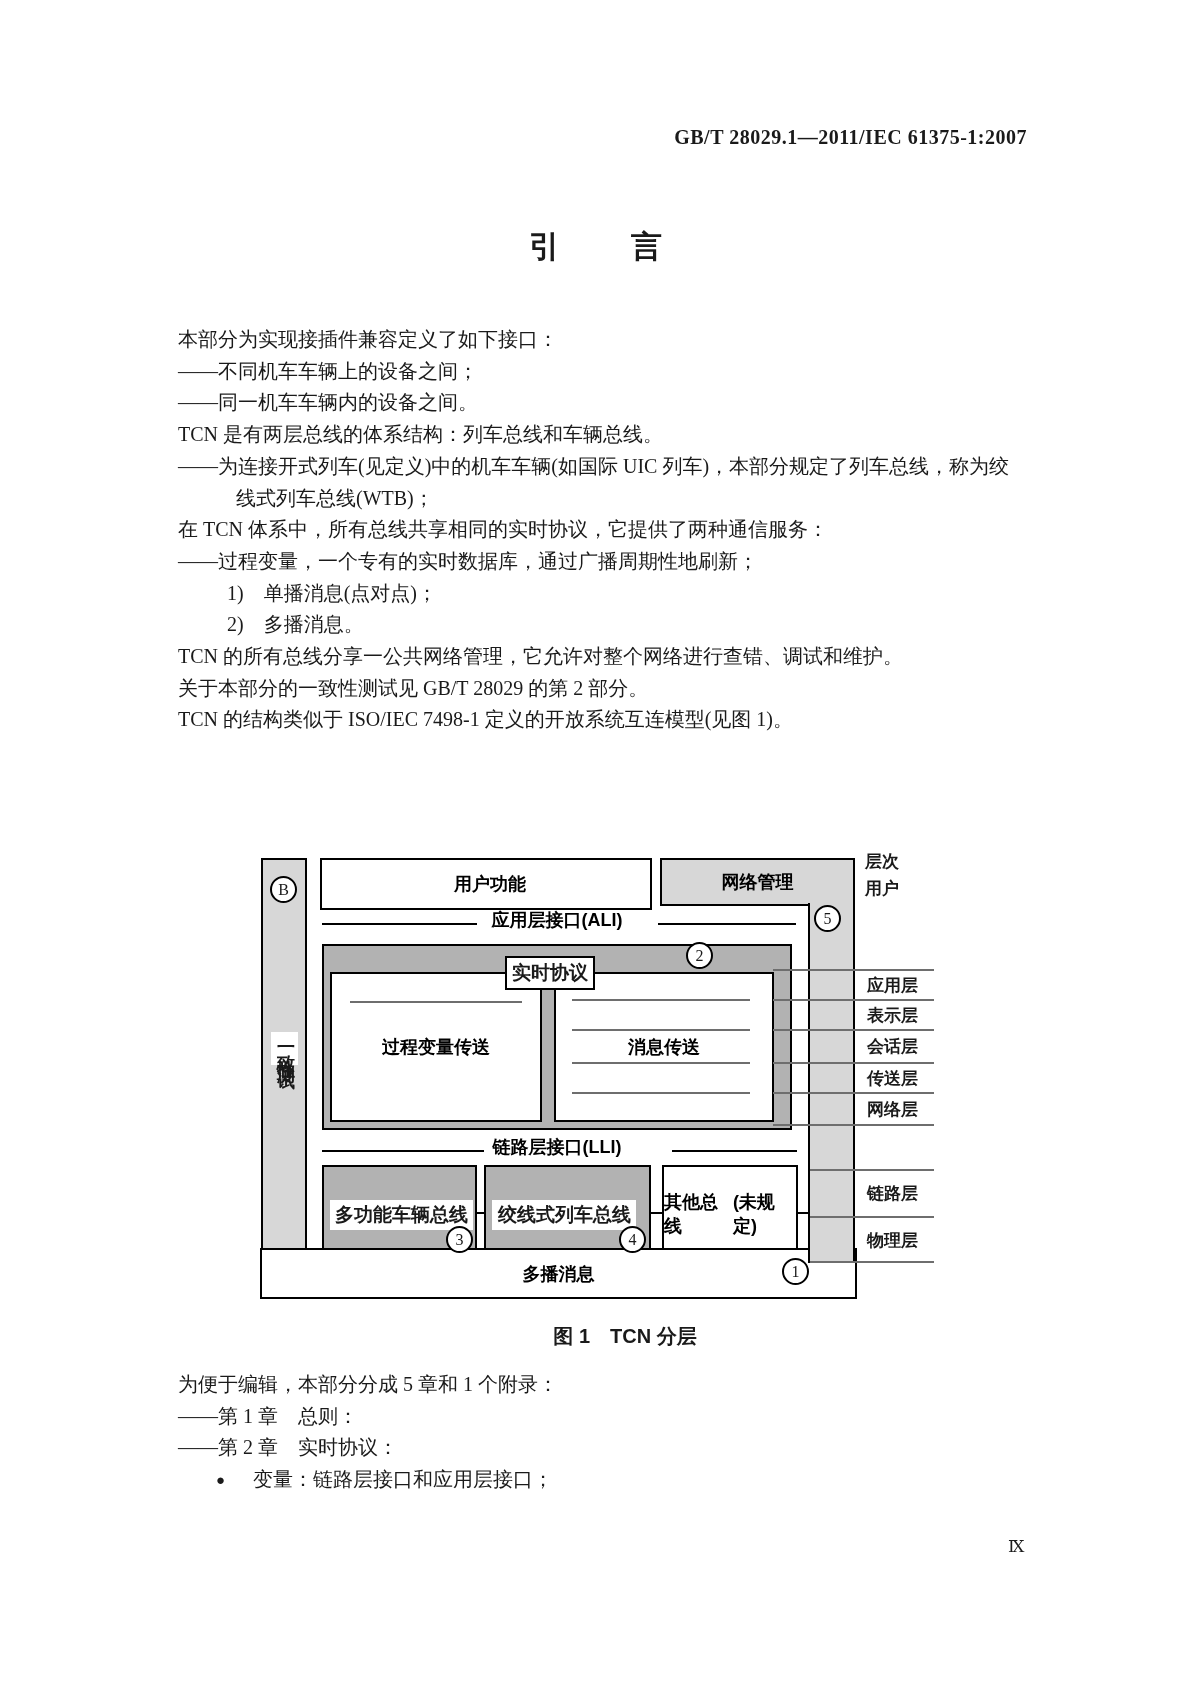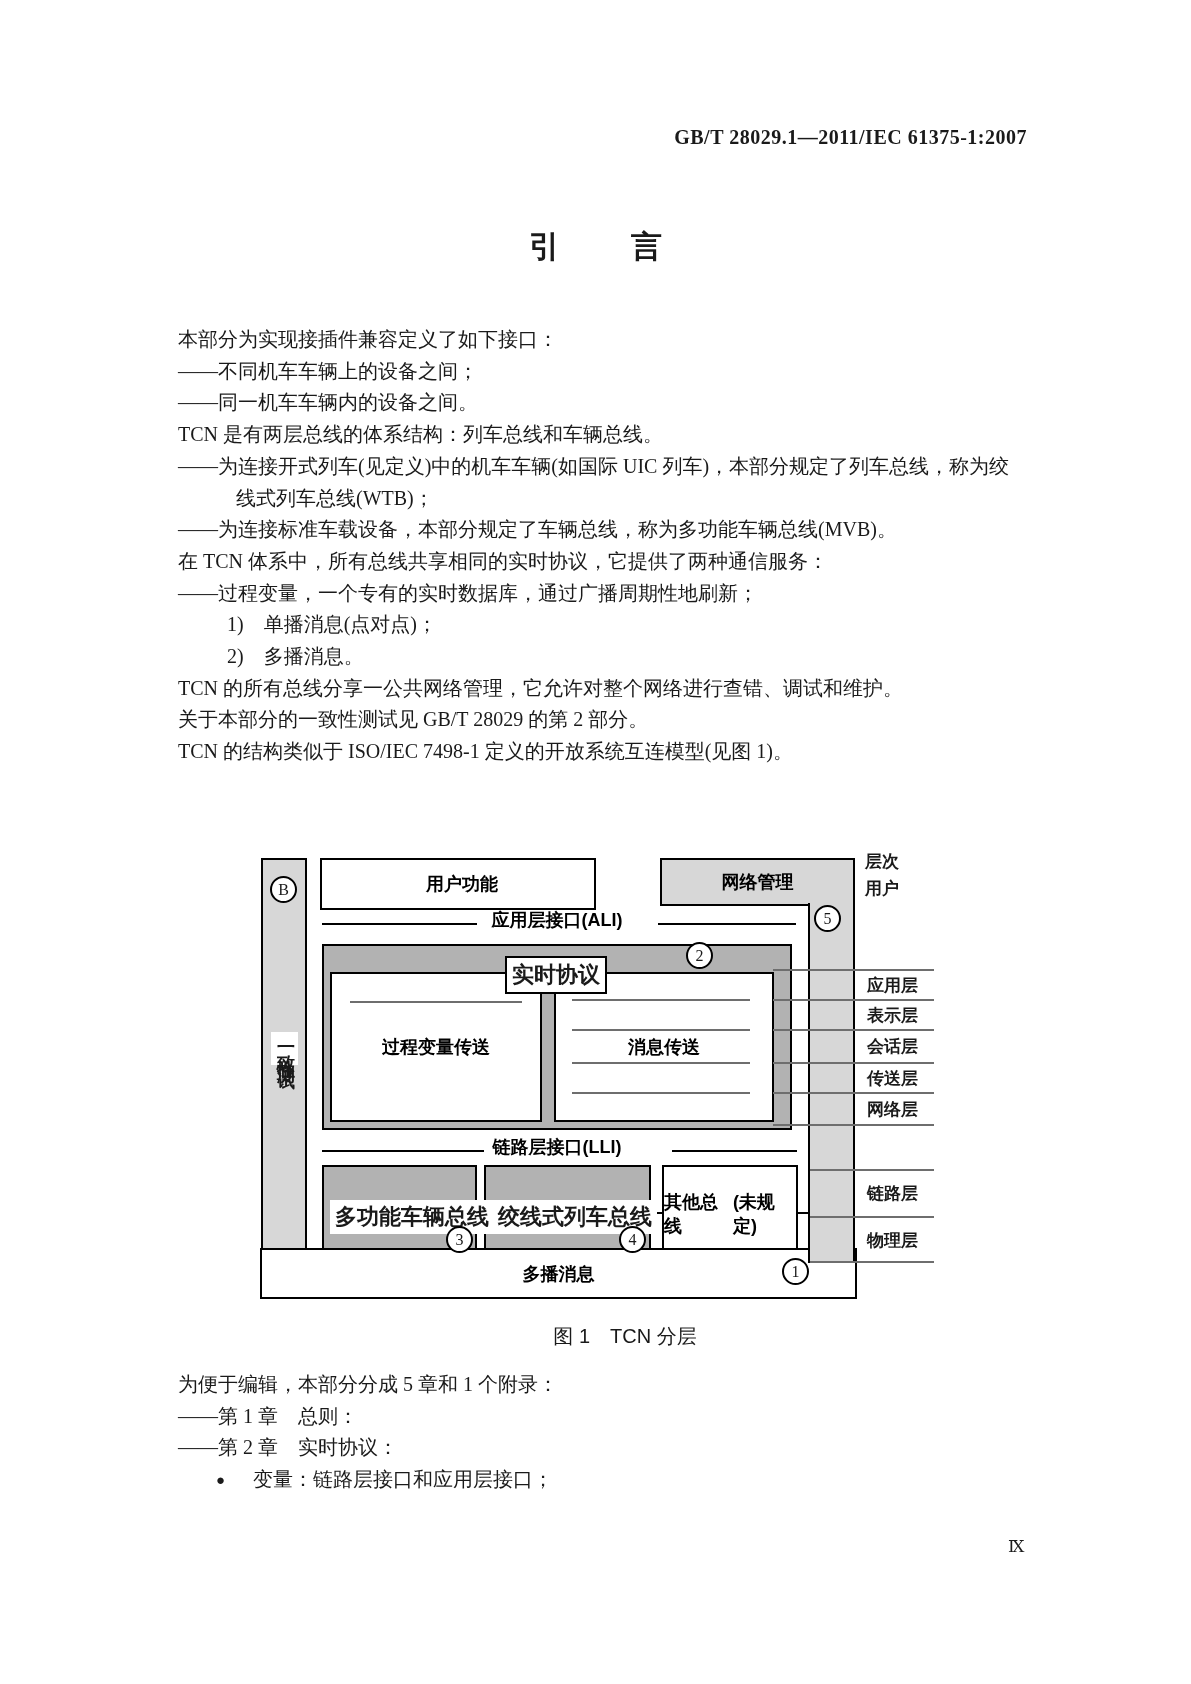--- a/index.html
+++ b/index.html
@@ -29,65 +29,64 @@
   .blackline{position:absolute;height:2px;background:#000;}
   .circle{position:absolute;width:27px;height:27px;border:2px solid #000;border-radius:50%;
     background:#fff;display:flex;align-items:center;justify-content:center;
     font-family:"Liberation Serif","DejaVu Serif",serif;font-size:16px;z-index:6;}
   .leftcol{left:261px;top:858px;width:46px;height:405px;border:2px solid #000;background:#d7d7d7;position:absolute;}
   .conf-label{position:absolute;left:271px;top:1032px;width:27px;background:#fff;
     writing-mode:vertical-rl;text-orientation:upright;letter-spacing:5px;
     font-family:"Liberation Sans","DejaVu Sans",sans-serif;font-weight:bold;font-size:18px;
     padding:4px 0;text-align:center;z-index:3;}
   .chip{position:absolute;background:#fff;padding:2px 5px;z-index:4;
-    font-family:"Liberation Sans","DejaVu Sans",sans-serif;font-weight:bold;font-size:22px;white-space:nowrap;}
+    font-family:"Liberation Sans","DejaVu Sans",sans-serif;font-weight:bold;font-size:19px;white-space:nowrap;}
   .sidelabel{position:absolute;font-family:"Liberation Sans","DejaVu Sans",sans-serif;
     font-weight:bold;font-size:17px;white-space:nowrap;z-index:5;}
   .interface-label{position:absolute;left:322px;width:470px;text-align:center;z-index:4;}
   
   .fig-caption{position:absolute;left:260px;top:1323px;width:730px;text-align:center;
-    font-family:"Liberation Sans","DejaVu Sans",sans-serif;font-weight:normal;font-size:20px;}
+    font-family:"Liberation Sans","DejaVu Sans",sans-serif;font-weight:bold;font-size:20px;}
   .outline{position:absolute;left:178px;top:1369px;width:860px;font-size:20px;line-height:31.7px;}
   .o-bullet .blt{display:inline-block;width:37px;padding-left:38px;font-size:15px;vertical-align:1px;}
   .pageno{position:absolute;left:1008px;top:1536px;font-size:17px;}
 </style>
 </head>
 <body>
 
 <div class="page">
 
   <div class="doc-number">GB/T 28029.1—2011/IEC 61375-1:2007</div>
   <h1 class="page-title">引　言</h1>
 
   <div class="body-text">
     <div class="bline">本部分为实现接插件兼容定义了如下接口：</div>
     <div class="bline">——不同机车车辆上的设备之间；</div>
     <div class="bline">——同一机车车辆内的设备之间。</div>
     <div class="bline">TCN 是有两层总线的体系结构：列车总线和车辆总线。</div>
     <div class="bline">——为连接开式列车(见定义)中的机车车辆(如国际 UIC 列车)，本部分规定了列车总线，称为绞</div>
     <div class="bline ind1">线式列车总线(WTB)；</div>
-    <div class="bline">——为连接标准车载设备，本部分规定了车辆总线，称为多功能车辆总线(MVB)。</div>
     <div class="bline">在 TCN 体系中，所有总线共享相同的实时协议，它提供了两种通信服务：</div>
     <div class="bline">——过程变量，一个专有的实时数据库，通过广播周期性地刷新；</div>
     <div class="bline ind2">1)　单播消息(点对点)；</div>
     <div class="bline ind2">2)　多播消息。</div>
     <div class="bline">TCN 的所有总线分享一公共网络管理，它允许对整个网络进行查错、调试和维护。</div>
     <div class="bline">关于本部分的一致性测试见 GB/T 28029 的第 2 部分。</div>
     <div class="bline">TCN 的结构类似于 ISO/IEC 7498-1 定义的开放系统互连模型(见图 1)。</div>
   </div>
 
   <div class="fig">
 
     <div class="leftcol"></div>
     <div class="circle" style="left:270px;top:876px;">
         <span>B</span>
       </div>
     <div class="conf-label">一致性测试</div>
 
-    <div class="box whitebg" style="left:320px;top:858px;width:276px;height:52px;border-width:2.5px;padding-left:8px;">
+    <div class="box whitebg" style="left:320px;top:858px;width:332px;height:52px;border-width:2.5px;padding-left:8px;">
       <span class="fig-label">用户功能</span>
     </div>
     <div class="box gray" style="left:660px;top:858px;width:195px;height:48px;border-width:2.5px;">
       <span class="fig-label">网络管理</span>
     </div>
 
     <div class="abs gray" style="left:808px;top:903px;width:47px;height:360px;border-left:2px solid #000;border-right:2.5px solid #000;border-bottom:2px solid #000;z-index:2;"></div>
     <div class="circle" style="left:814px;top:905px;">
         <span>5</span>
       </div>

